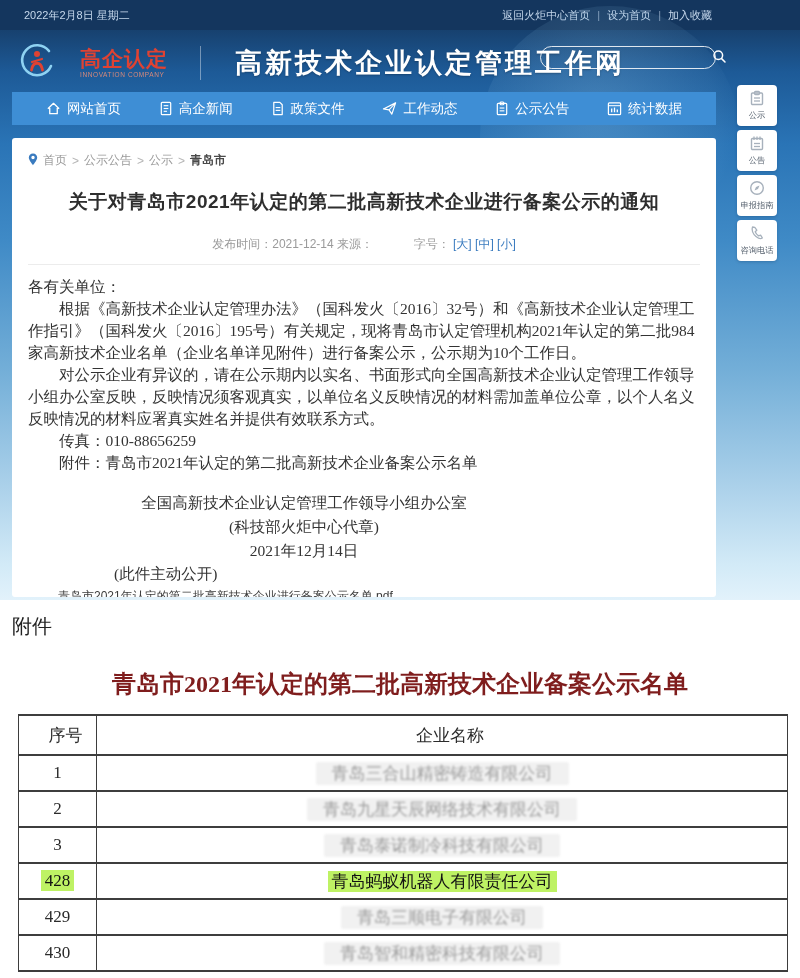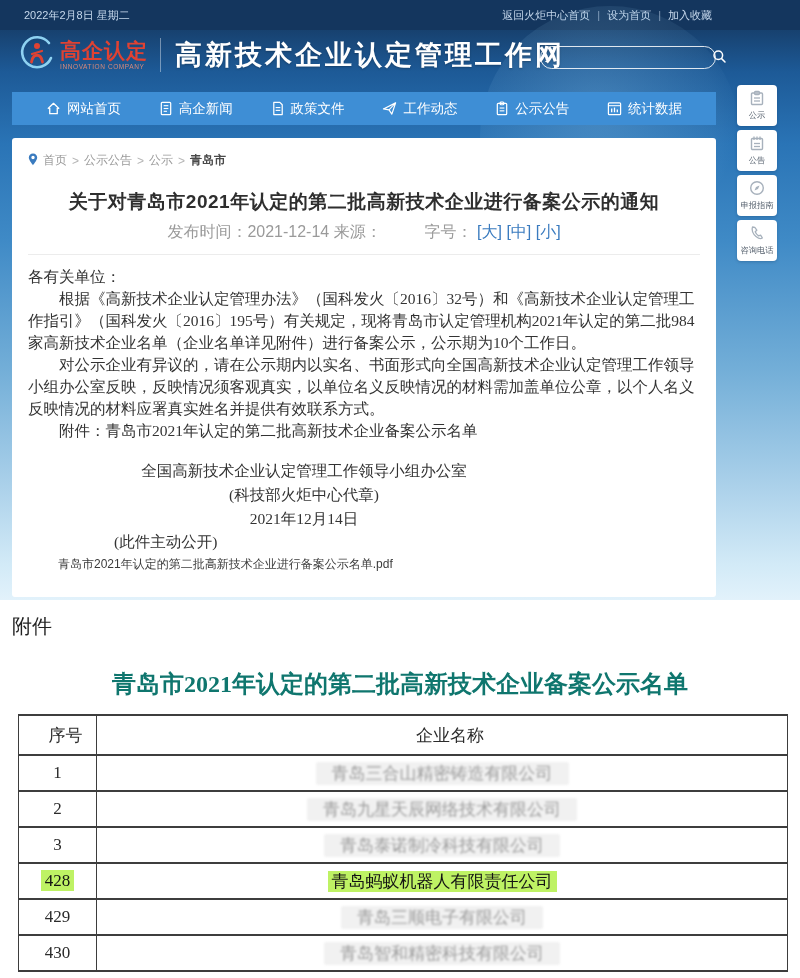--- a/index.html
+++ b/index.html
@@ -14,21 +14,21 @@
 
   .topbar { position:absolute; top:0; left:0; width:800px; height:30px; background:#14365e;
     display:flex; align-items:center; padding:0 88px 0 24px; font-size:11px; color:#c6d8ec; }
   .topbar-links { margin-left:auto; display:flex; gap:7px; align-items:center; }
   .topbar-links span { color:#c6d8ec; cursor:pointer; }
   .topbar-sep { opacity:.6; }
 
   .main-header { position:absolute; top:30px; left:0; width:800px; height:62px; }
   .main-header::before { content:''; position:absolute; right:60px; top:-24px; width:260px; height:260px;
     border-radius:50%; background:radial-gradient(circle at 45% 40%, rgba(150,205,240,.28), rgba(150,205,240,.08) 55%, transparent 68%); }
-  .logo-wrap { position:absolute; left:18px; top:4px; display:flex; align-items:center; gap:4px; }
+  .logo-wrap { position:absolute; left:18px; top:12px; display:flex; align-items:center; gap:24px; }
   .logo-text-block { display:flex; flex-direction:column; line-height:1; }
   .logo-cn { font-size:21px; font-weight:bold; color:#e04232; letter-spacing:1px; }
   .logo-en { font-size:6.5px; color:#d98a7a; letter-spacing:.6px; margin-top:3px; }
   .logo-divider { width:1px; height:34px; background:rgba(255,255,255,.4); margin:0 10px 0 8px; }
   .site-title { font-size:27px; font-weight:bold; color:#fff; letter-spacing:3px;
     text-shadow:0 1px 2px rgba(0,0,0,.25); white-space:nowrap; }
   .search-box { position:absolute; left:540px; top:16px; width:176px; height:23px;
     border:1px solid rgba(255,255,255,.85); border-radius:12px; display:flex; align-items:center; }
   .search-input { flex:1; height:100%; background:transparent; border:none; outline:none;
     padding:0 4px 0 12px; color:#fff; font-size:12px; }
@@ -54,39 +54,39 @@
   .content-card { position:absolute; top:138px; left:12px; width:704px; height:459px;
     background:#fff; border-radius:3px; overflow:hidden; }
   .breadcrumb { display:flex; align-items:center; gap:5px; padding:14px 0 0 16px;
     font-size:12px; color:#9a9a9a; }
   .breadcrumb .crumb { cursor:pointer; }
   .breadcrumb .crumb-current { color:#4a4a4a; font-weight:bold; }
   .bc-sep { color:#b5b5b5; }
 
   .article-title { margin-top:20px; text-align:center; font-size:19px; font-weight:bold;
     color:#2e2e2e; letter-spacing:.5px; }
-  .article-meta { margin-top:7px; text-align:center; font-size:16px; color:#9a9a9a; }
+  .article-meta { margin-top:21px; text-align:center; font-size:12px; color:#9a9a9a; }
   .article-meta .size-opt { color:#3a7bbf; cursor:pointer; }
   .meta-gap { display:inline-block; width:34px; }
   .meta-divider { margin:11px 16px 0 16px; border-top:1px solid #ececec; }
 
   .article-body { padding:11px 20px 16px 16px; font-family:"Liberation Serif","DejaVu Serif",serif;
     font-size:15.5px; color:#333; line-height:22px; }
   .article-body p { margin:0; }
   .indent { text-indent:2em; }
   .signature-block { margin-top:17px; text-align:center; padding-right:116px; line-height:24px;font-family:Liberation Serif, serif; }
   .disclosure { margin-top:17px; padding-left:86px; }
   .pdf-link { margin-top:11px; padding-left:30px; font-family:"Liberation Sans",sans-serif;
     font-size:12px; color:#3b3b3b; cursor:pointer; }
 
   
   .att-heading { position:absolute; top:613px; left:12px; font-family:"Liberation Serif","DejaVu Serif",serif;
     font-size:20px; color:#222; }
   .att-table-title { position:absolute; top:668px; left:0; width:800px; text-align:center;
-    font-family:"Liberation Serif","DejaVu Serif",serif; font-size:24px; font-weight:bold; color:#0f766e; }
+    font-family:"Liberation Serif","DejaVu Serif",serif; font-size:24px; font-weight:bold; color:#7f1d1d; }
   table.company-table { position:absolute; top:714px; left:18px; width:770px;
     border-collapse:collapse; table-layout:fixed;
     font-family:"Liberation Serif","DejaVu Serif",serif; color:#2b2b2b; }
   .company-table th, .company-table td { border-top:2px solid #3d3d3d; border-bottom:2px solid #3d3d3d;
     text-align:center; font-weight:normal; }
   .company-table th { height:40px; font-size:17px;padding-left:16px; }
   .company-table td { height:36px; font-size:17px; }
   .company-table th:first-child, .company-table td:first-child { width:78px; border-left:1px solid #3d3d3d; border-right:1px solid #3d3d3d; }
   .company-table th:last-child, .company-table td:last-child { border-right:1px solid #3d3d3d; }
   .blurred-name { color:#9c9c9c; background:#f1f1f1; padding:2px 16px; border-radius:2px;
@@ -232,20 +232,21 @@
         <span class="size-opt">[中]</span>
         <span class="size-opt">[小]</span>
       </div>
 
       <div class="meta-divider"></div>
 
       <div class="article-body">
         <p>各有关单位：</p>
         <p class="indent">根据《高新技术企业认定管理办法》（国科发火〔2016〕32号）和《高新技术企业认定管理工作指引》（国科发火〔2016〕195号）有关规定，现将青岛市认定管理机构2021年认定的第二批984家高新技术企业名单（企业名单详见附件）进行备案公示，公示期为10个工作日。</p>
         <p class="indent">对公示企业有异议的，请在公示期内以实名、书面形式向全国高新技术企业认定管理工作领导小组办公室反映，反映情况须客观真实，以单位名义反映情况的材料需加盖单位公章，以个人名义反映情况的材料应署真实姓名并提供有效联系方式。</p>
+        <p class="indent">传真：010-88656259</p>
         <p class="indent">附件：青岛市2021年认定的第二批高新技术企业备案公示名单</p>
         <div class="signature-block">
           <p>全国高新技术企业认定管理工作领导小组办公室</p>
           <p>(科技部火炬中心代章)</p>
           <p>2021年12月14日</p>
         </div>
         <p class="disclosure">(此件主动公开)</p>
         <p class="pdf-link">青岛市2021年认定的第二批高新技术企业进行备案公示名单.pdf</p>
       </div>
     </div>

